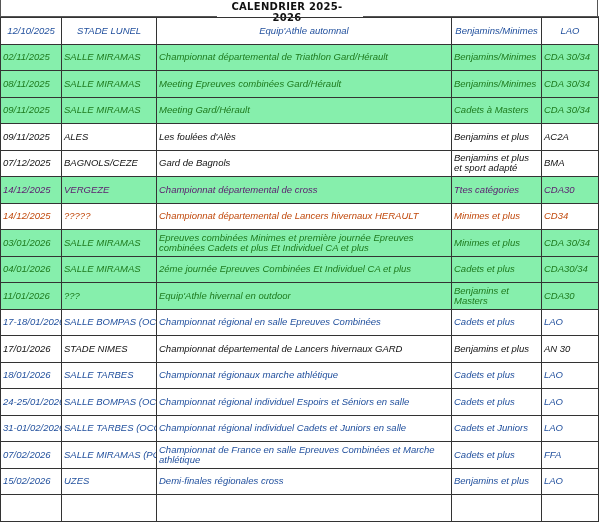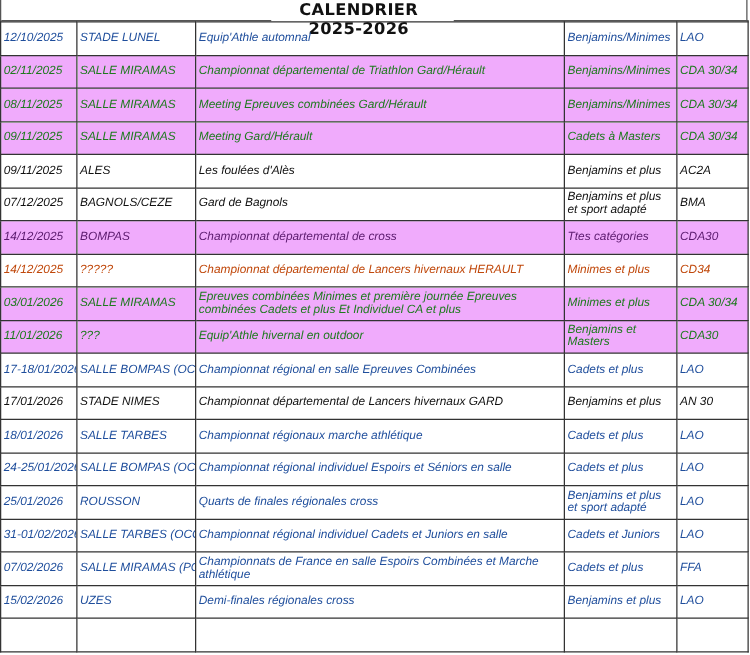--- a/index.html
+++ b/index.html
@@ -1,56 +1,56 @@
 <!DOCTYPE html>
 <html><head>
 <meta charset="utf-8">
 <style>
   html, body { margin: 0; padding: 0; background: #ffffff; }
   body { width: 600px; height: 524px; overflow: hidden; position: relative;
          font-family: "Liberation Sans", sans-serif; }
   .title-bar { position: absolute; left: 0; top: 0; width: 598px; height: 17px;
                border-left: 1px solid #555; border-right: 1px solid #555; box-sizing: border-box; }
   .title { position: absolute; left: 216px; top: 1px; width: 140px; text-align: center;
-           font-family: "DejaVu Sans", sans-serif; font-weight: bold; font-size: 13px;
+           font-family: "DejaVu Sans", sans-serif; font-weight: bold; font-size: 10px;
            letter-spacing: 0.3px; color: #111; }
   .title-rule-left { position: absolute; left: 0; top: 16px; width: 216px; height: 1px; background: #555; }
   .title-rule-right { position: absolute; left: 362px; top: 16px; width: 236px; height: 1px; background: #555; }
   table { position: absolute; left: 0; top: 17px; border-collapse: collapse; table-layout: fixed;
           width: 598px; font-style: italic; font-size: 9.5px; }
   td { border: 1.5px solid #333; padding: 0 2px; vertical-align: middle; line-height: 10px;
        overflow: hidden; white-space: nowrap; }
   td.wrap { white-space: normal; }
   col.c-date { width: 61px; }
   col.c-place { width: 95px; }
   col.c-event { width: 295px; }
   col.c-cat { width: 90px; }
   col.c-org { width: 57px; }
   tr { height: 26.5px; }
-  tr.green td { background: #f0abfc; }
+  tr.green td { background: #86efac; }
 </style>
 </head>
 <body>
 
 <div class="title-bar">
   <div class="title-rule-left"></div>
   <div class="title">CALENDRIER 2025-2026</div>
   <div class="title-rule-right"></div>
 </div>
 
 <table>
   <colgroup>
     <col class="c-date">
       <col class="c-place">
       <col class="c-event">
       <col class="c-cat">
       <col class="c-org">
   </colgroup>
   <tbody id="calendar-body">
-      <tr style="color: rgb(31, 78, 156);">
+      <tr style="color: rgb(31, 78, 156); text-align: center;">
     <td>12/10/2025</td>
     <td>STADE LUNEL</td>
     <td class="wrap">Equip'Athle automnal</td>
     <td class="wrap">Benjamins/Minimes</td>
     <td>LAO</td>
   </tr>
       <tr class="green" style="color: rgb(30, 122, 30);">
     <td>02/11/2025</td>
     <td>SALLE MIRAMAS</td>
     <td class="wrap">Championnat départemental de Triathlon Gard/Hérault</td>
@@ -80,38 +80,45 @@
   </tr>
       <tr style="color: rgb(17, 17, 17);">
     <td>07/12/2025</td>
     <td>BAGNOLS/CEZE</td>
     <td class="wrap">Gard de Bagnols</td>
     <td class="wrap">Benjamins et plus et sport adapté</td>
     <td>BMA</td>
   </tr>
       <tr class="green" style="color: rgb(91, 26, 110);">
     <td>14/12/2025</td>
-    <td>BOMPAS</td>
+    <td>VERGEZE</td>
     <td class="wrap">Championnat départemental de cross</td>
     <td class="wrap">Ttes catégories</td>
     <td>CDA30</td>
   </tr>
       <tr style="color: rgb(192, 72, 11);">
     <td>14/12/2025</td>
     <td>?????</td>
     <td class="wrap">Championnat départemental de Lancers hivernaux  HERAULT</td>
     <td class="wrap">Minimes et plus</td>
     <td>CD34</td>
   </tr>
       <tr class="green" style="color: rgb(30, 122, 30);">
     <td>03/01/2026</td>
     <td>SALLE MIRAMAS</td>
     <td class="wrap">Epreuves combinées Minimes et première journée Epreuves combinées Cadets et plus Et Individuel CA et plus</td>
     <td class="wrap">Minimes et plus</td>
     <td>CDA 30/34</td>
+  </tr>
+      <tr class="green" style="color: rgb(30, 122, 30);">
+    <td>04/01/2026</td>
+    <td>SALLE MIRAMAS</td>
+    <td class="wrap">2éme journée Epreuves Combinées  Et Individuel CA et plus</td>
+    <td class="wrap">Cadets et plus</td>
+    <td>CDA30/34</td>
   </tr>
       <tr class="green" style="color: rgb(30, 122, 30);">
     <td>11/01/2026</td>
     <td>???</td>
     <td class="wrap">Equip'Athle hivernal en outdoor</td>
     <td class="wrap">Benjamins et Masters</td>
     <td>CDA30</td>
   </tr>
       <tr style="color: rgb(31, 78, 156);">
     <td>17-18/01/2026</td>
@@ -135,37 +142,30 @@
     <td>LAO</td>
   </tr>
       <tr style="color: rgb(31, 78, 156);">
     <td>24-25/01/2026</td>
     <td>SALLE BOMPAS (OCC)</td>
     <td class="wrap">Championnat régional individuel Espoirs et Séniors en salle</td>
     <td class="wrap">Cadets et plus</td>
     <td>LAO</td>
   </tr>
       <tr style="color: rgb(31, 78, 156);">
-    <td>25/01/2026</td>
-    <td>ROUSSON</td>
-    <td class="wrap">Quarts de finales régionales cross</td>
-    <td class="wrap">Benjamins et plus et sport adapté</td>
-    <td>LAO</td>
-  </tr>
-      <tr style="color: rgb(31, 78, 156);">
     <td>31-01/02/2026</td>
     <td>SALLE TARBES (OCC)</td>
     <td class="wrap">Championnat régional individuel Cadets et Juniors en salle</td>
     <td class="wrap">Cadets et Juniors</td>
     <td>LAO</td>
   </tr>
       <tr style="color: rgb(31, 78, 156);">
     <td>07/02/2026</td>
     <td>SALLE MIRAMAS (PCA)</td>
-    <td class="wrap">Championnats de France en salle Espoirs Combinées et Marche athlétique</td>
+    <td class="wrap">Championnat de France en salle Epreuves Combinées et Marche athlétique</td>
     <td class="wrap">Cadets et plus</td>
     <td>FFA</td>
   </tr>
       <tr style="color: rgb(31, 78, 156); font-style: italic;">
     <td>15/02/2026</td>
     <td>UZES</td>
     <td class="wrap">Demi-finales régionales cross</td>
     <td class="wrap">Benjamins et plus</td>
     <td>LAO</td>
   </tr>

